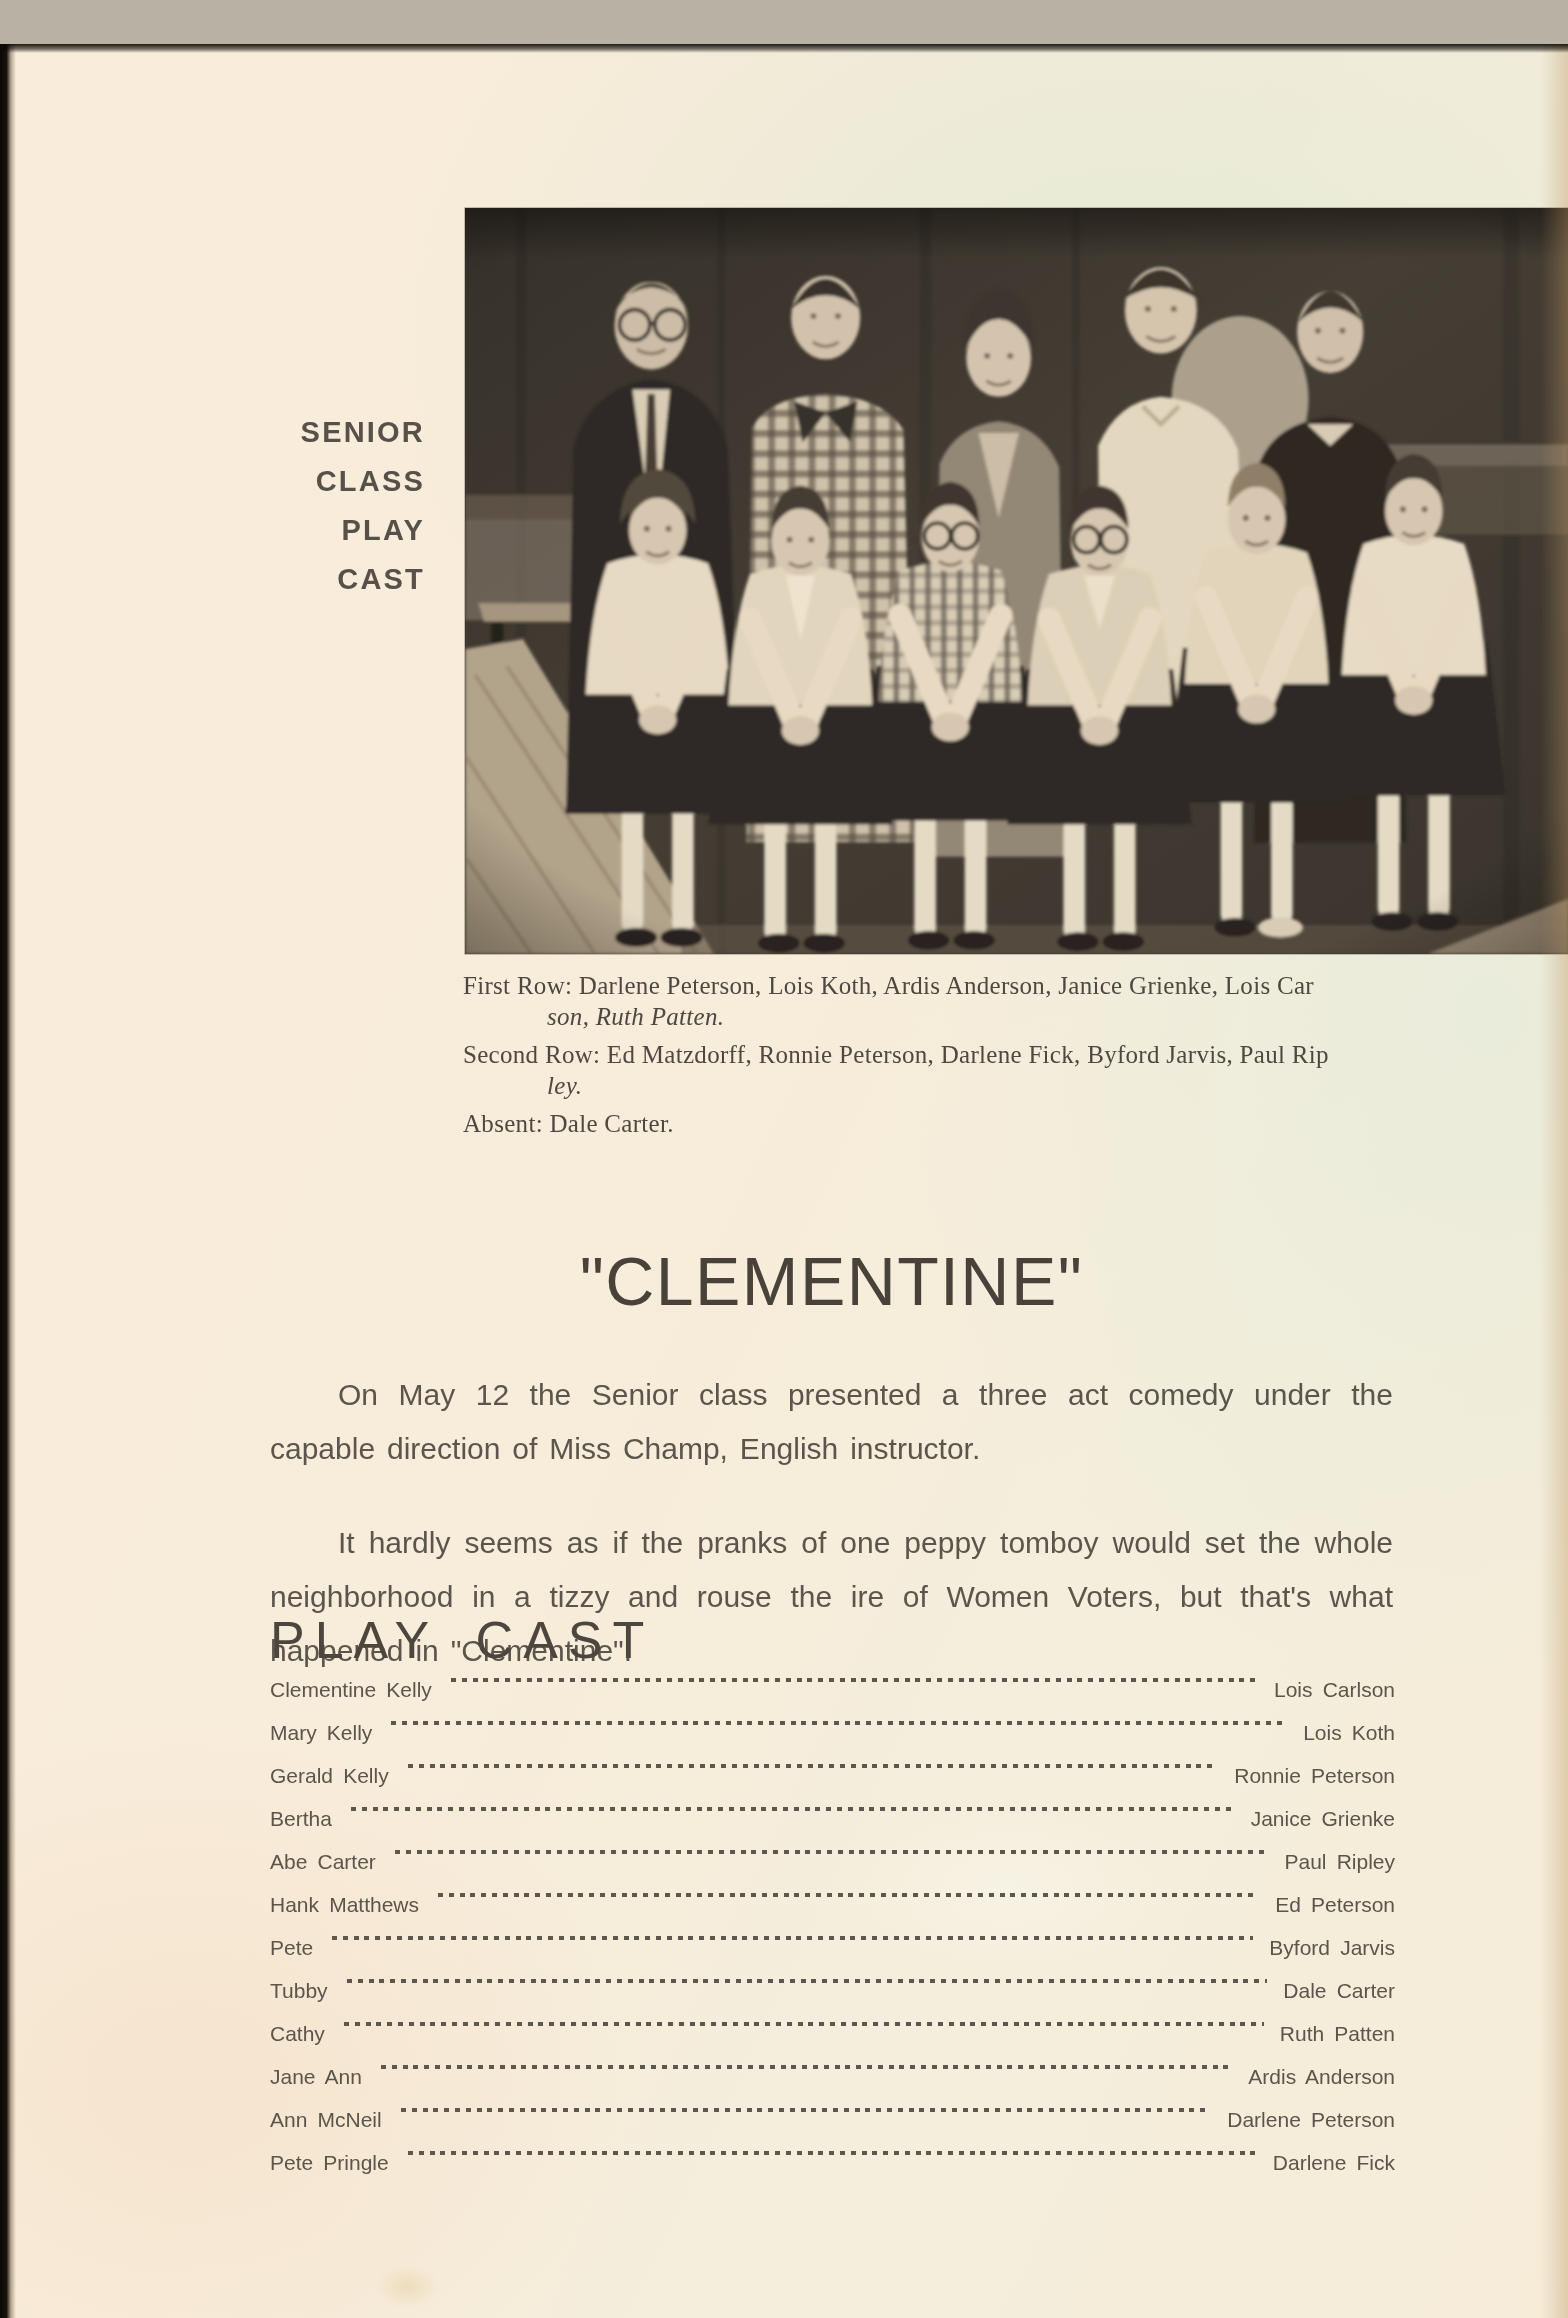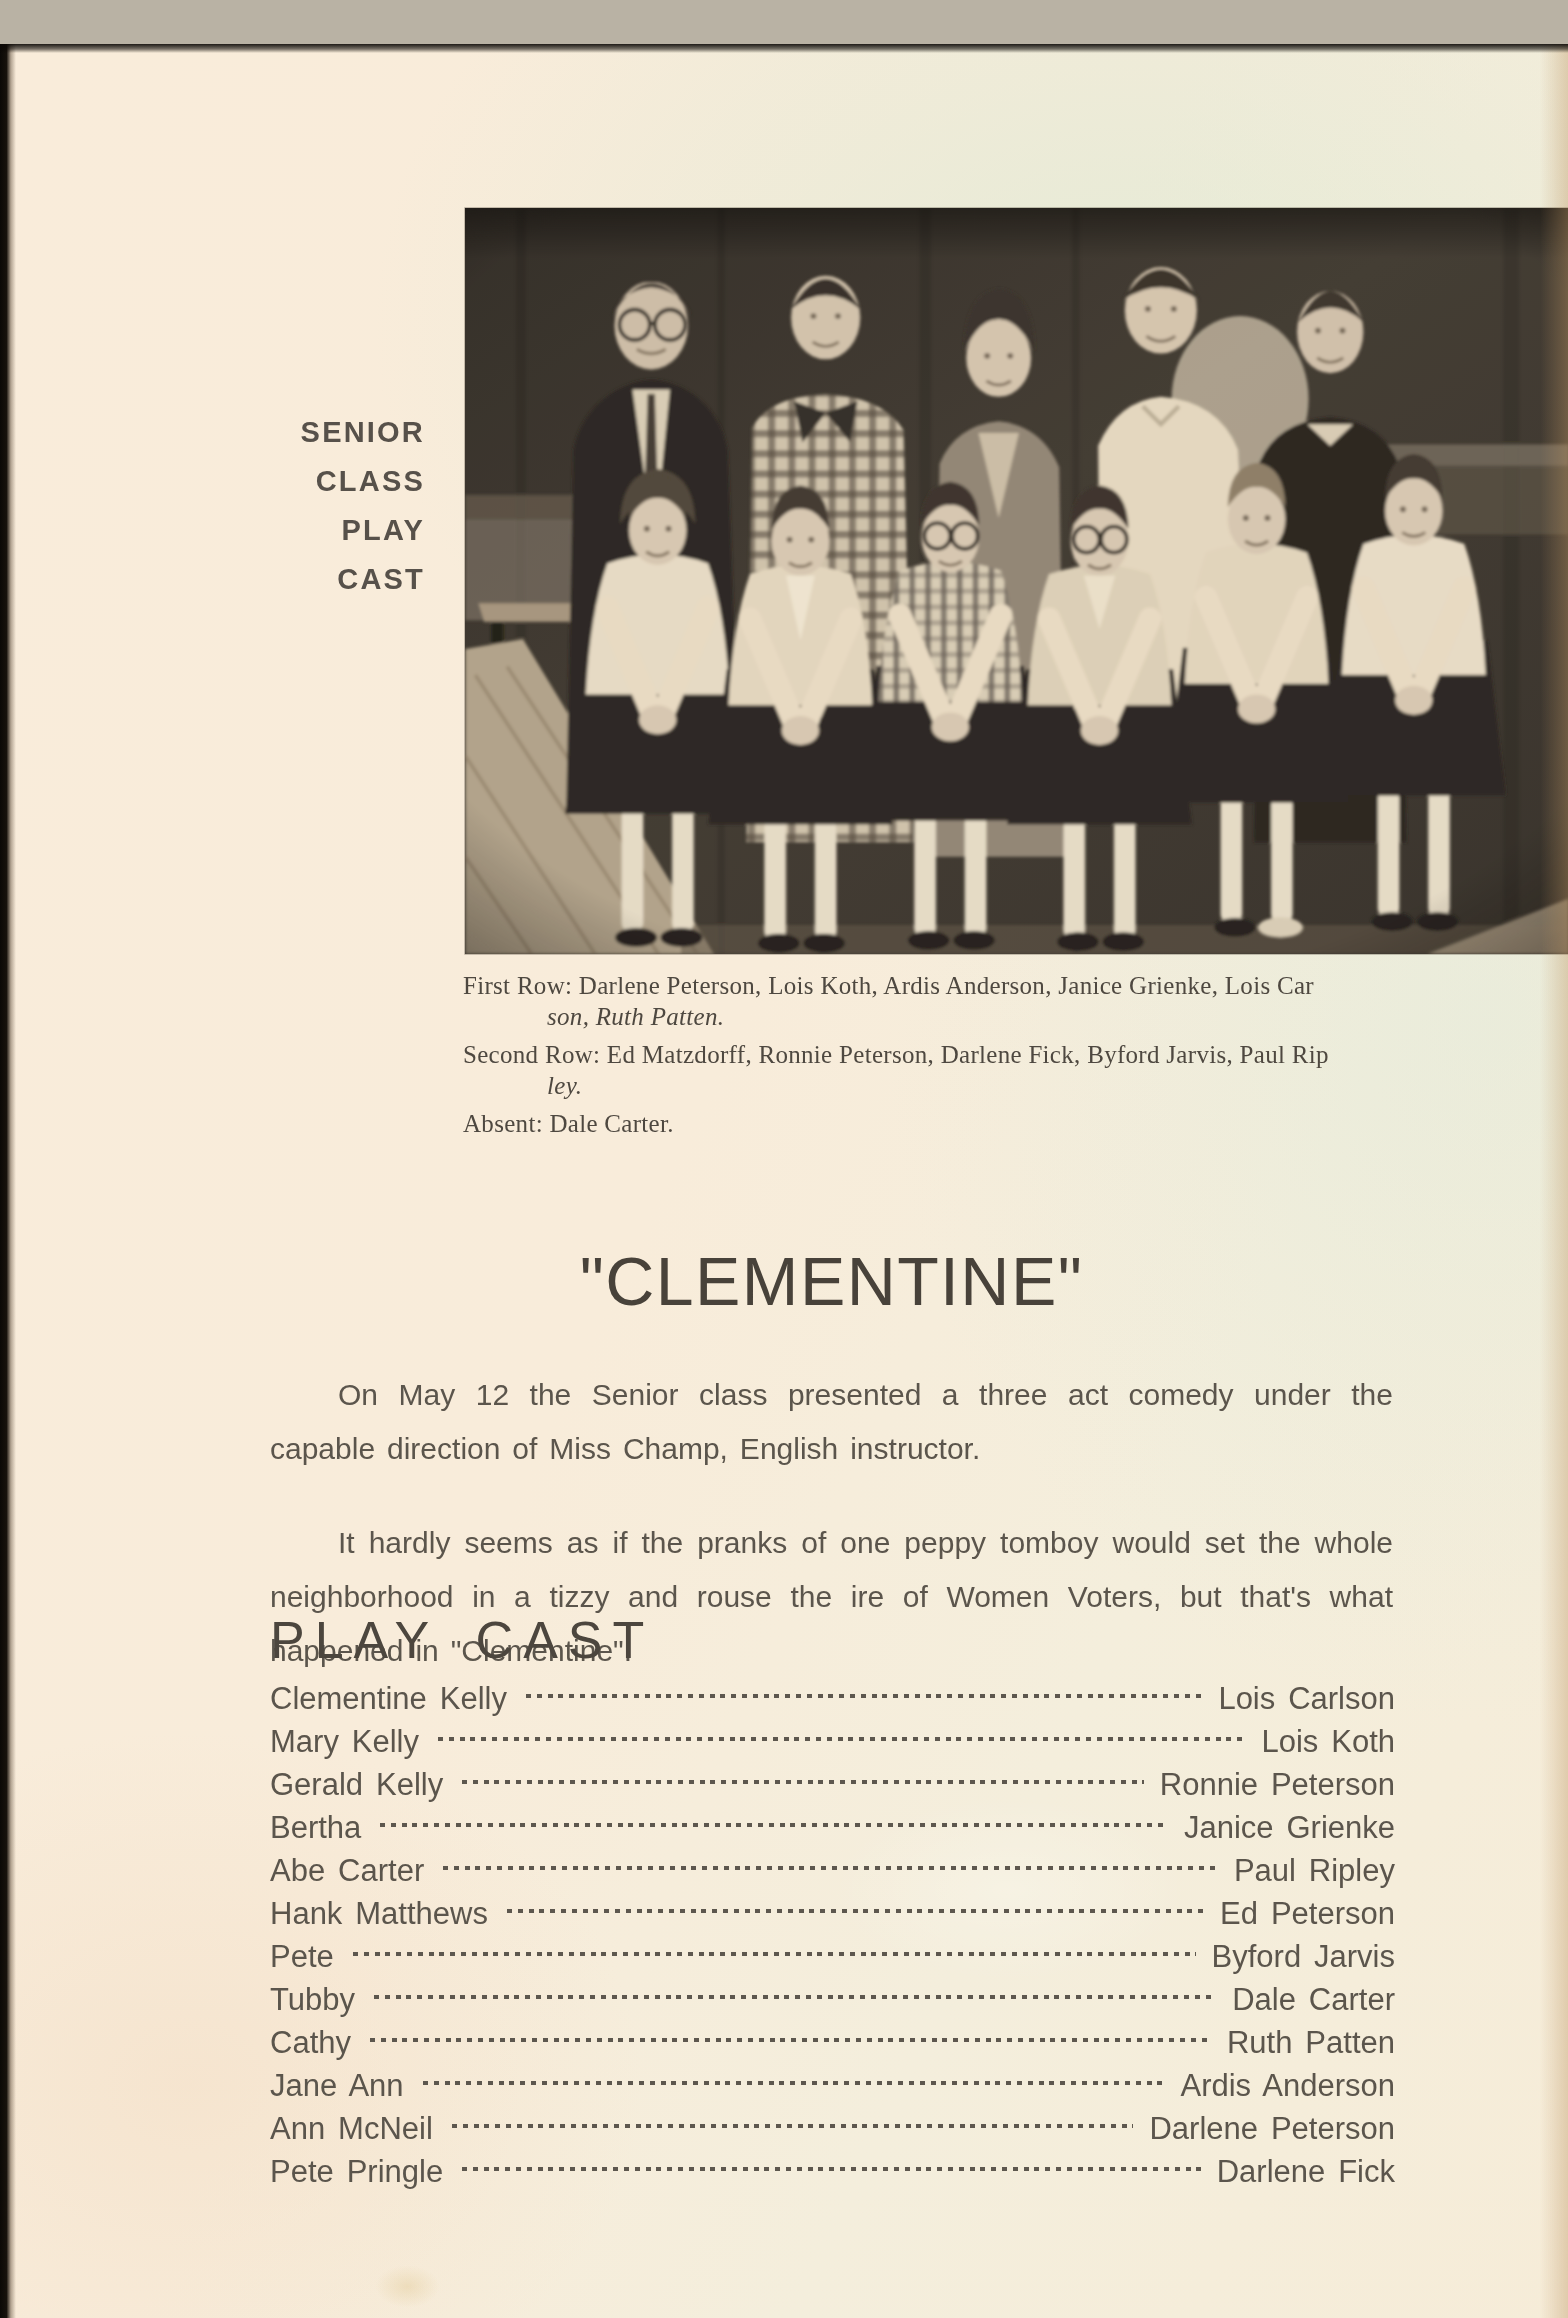--- a/index.html
+++ b/index.html
@@ -58,21 +58,21 @@
     font-size:30px;line-height:54px;color:#5b554c;text-align:justify;word-spacing:3.6px;}
   .paras p{margin:0 0 40px;text-indent:68px;}
 
   
   .cast-heading{position:absolute;left:270px;top:1566px;width:1123px;text-align:left;
     font-family:Liberation Sans, sans-serif;font-size:52px;color:#4c463e;
     letter-spacing:10px;word-spacing:13px;}
 
   
   .cast-list{position:absolute;left:270px;top:1634px;width:1125px;color:#5b554c;}
-  .cast-row{display:flex;align-items:center;height:43px;font-size:31px;word-spacing:4.3px;}
+  .cast-row{display:flex;align-items:flex-start;height:43px;font-size:21px;word-spacing:4.3px;}
   .cast-row span{line-height:1.12;white-space:nowrap;}
   .leader{flex:1;height:3.6px;margin:0 16px 7.2px 19px;
     background:repeating-linear-gradient(90deg,#5d574e 0,#5d574e 5px,rgba(0,0,0,0) 5px,rgba(0,0,0,0) 10.8px);}
 </style>
 </head>
 <body>
 
 <div class="page">
 
   <div class="stain stain2"></div>

